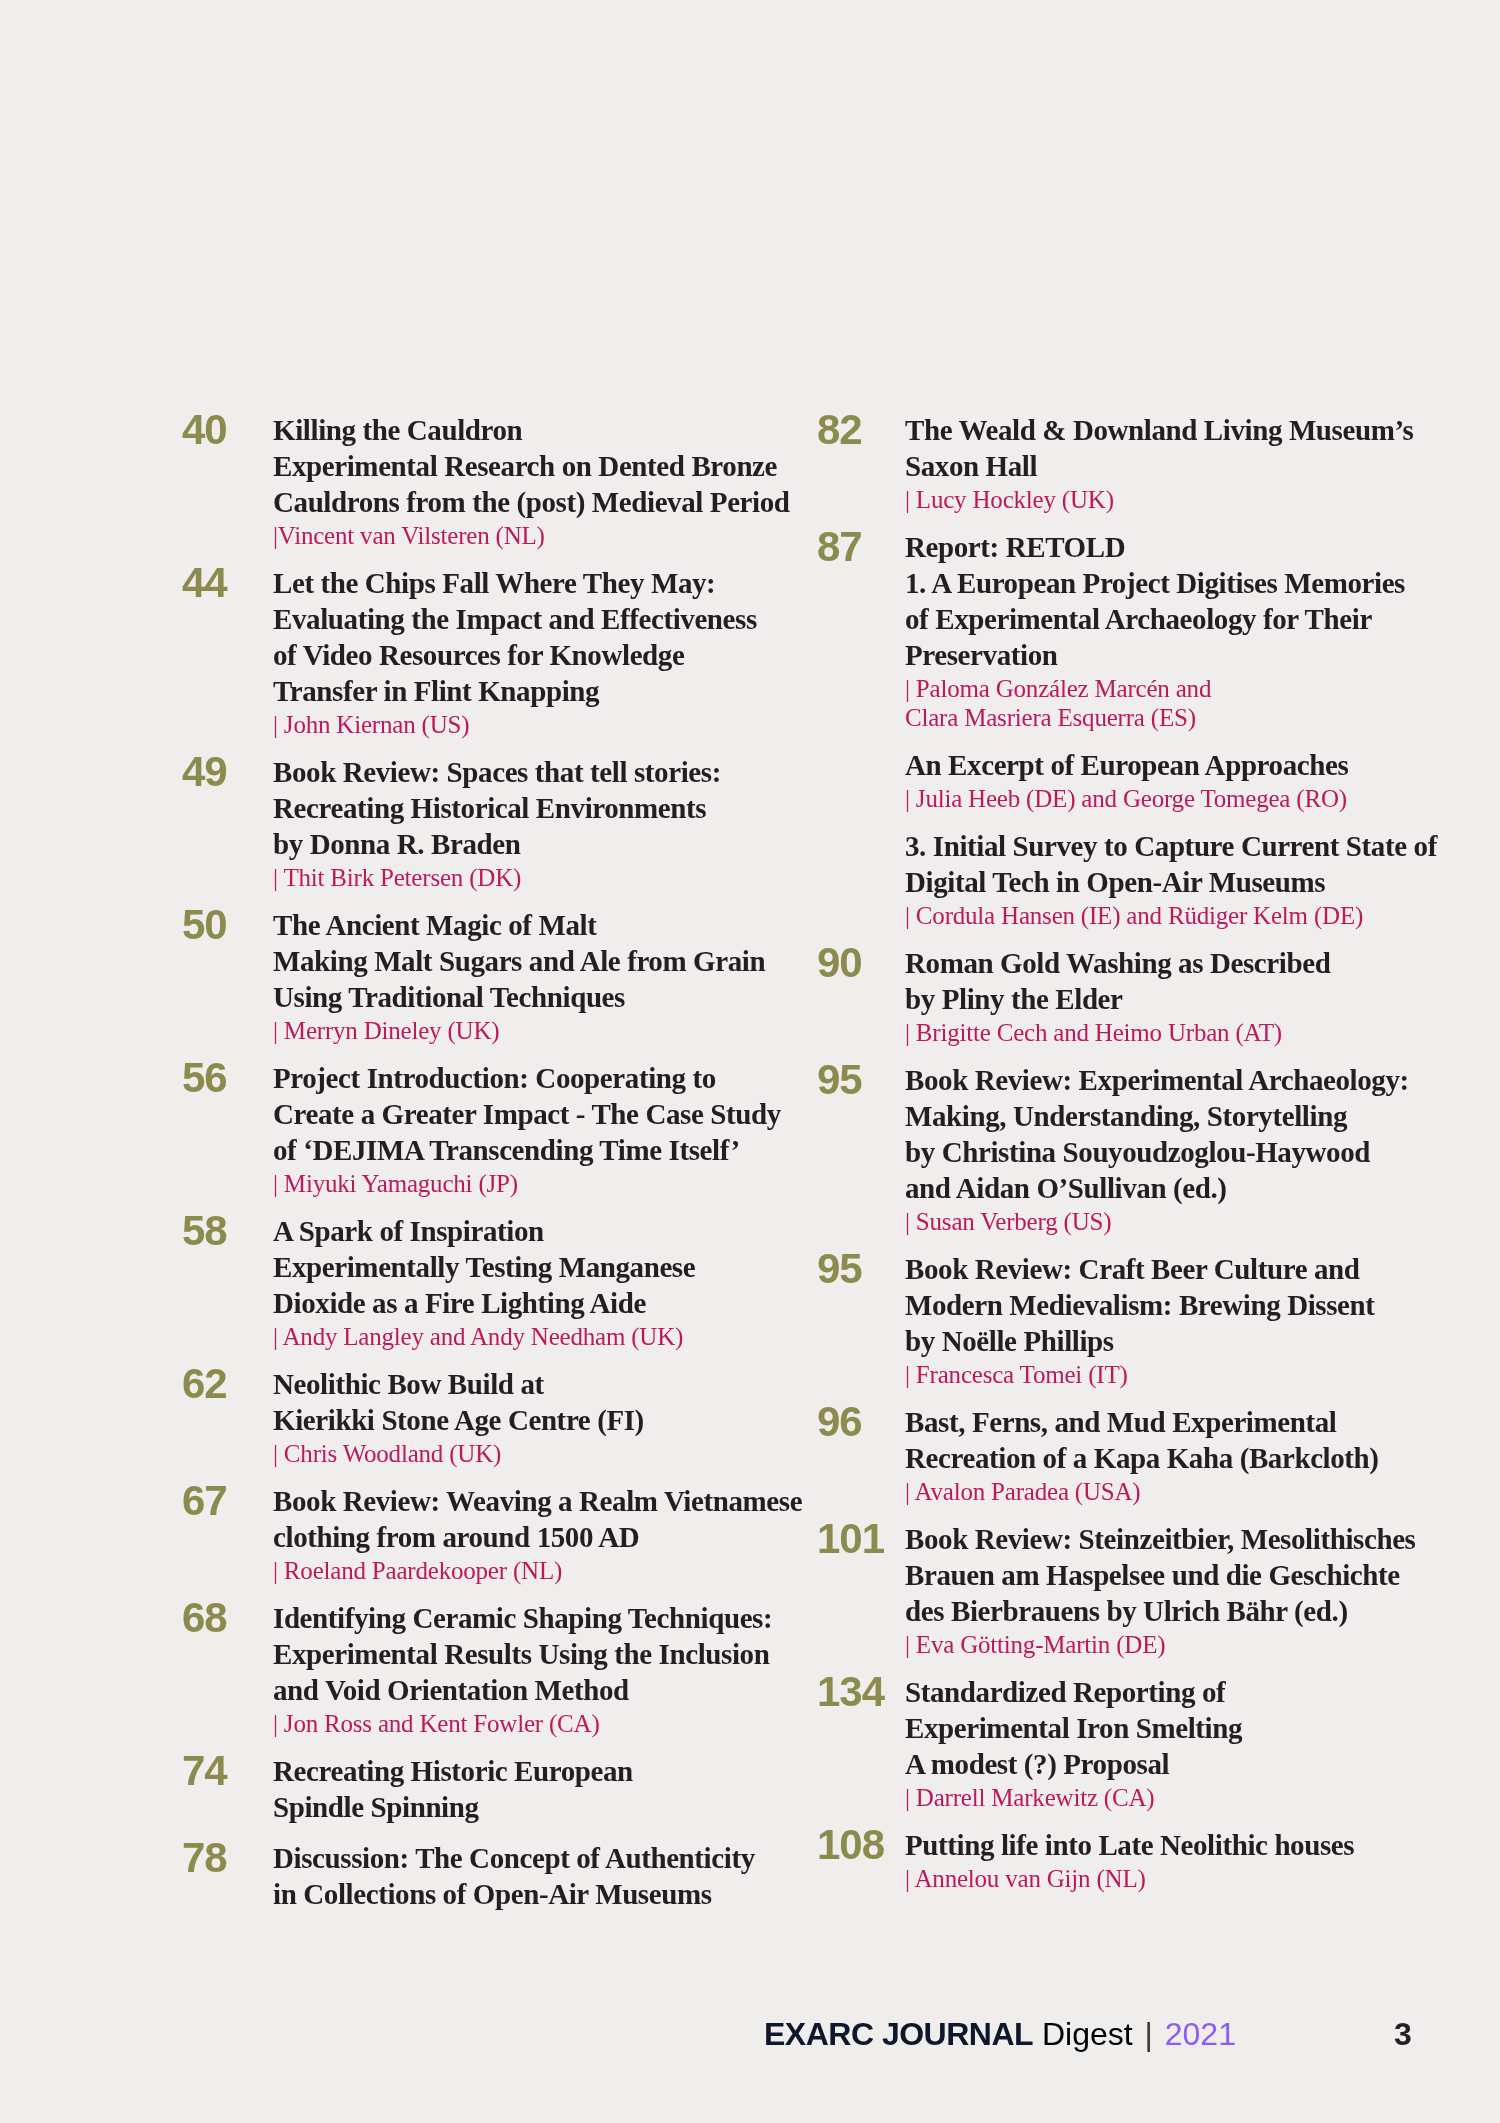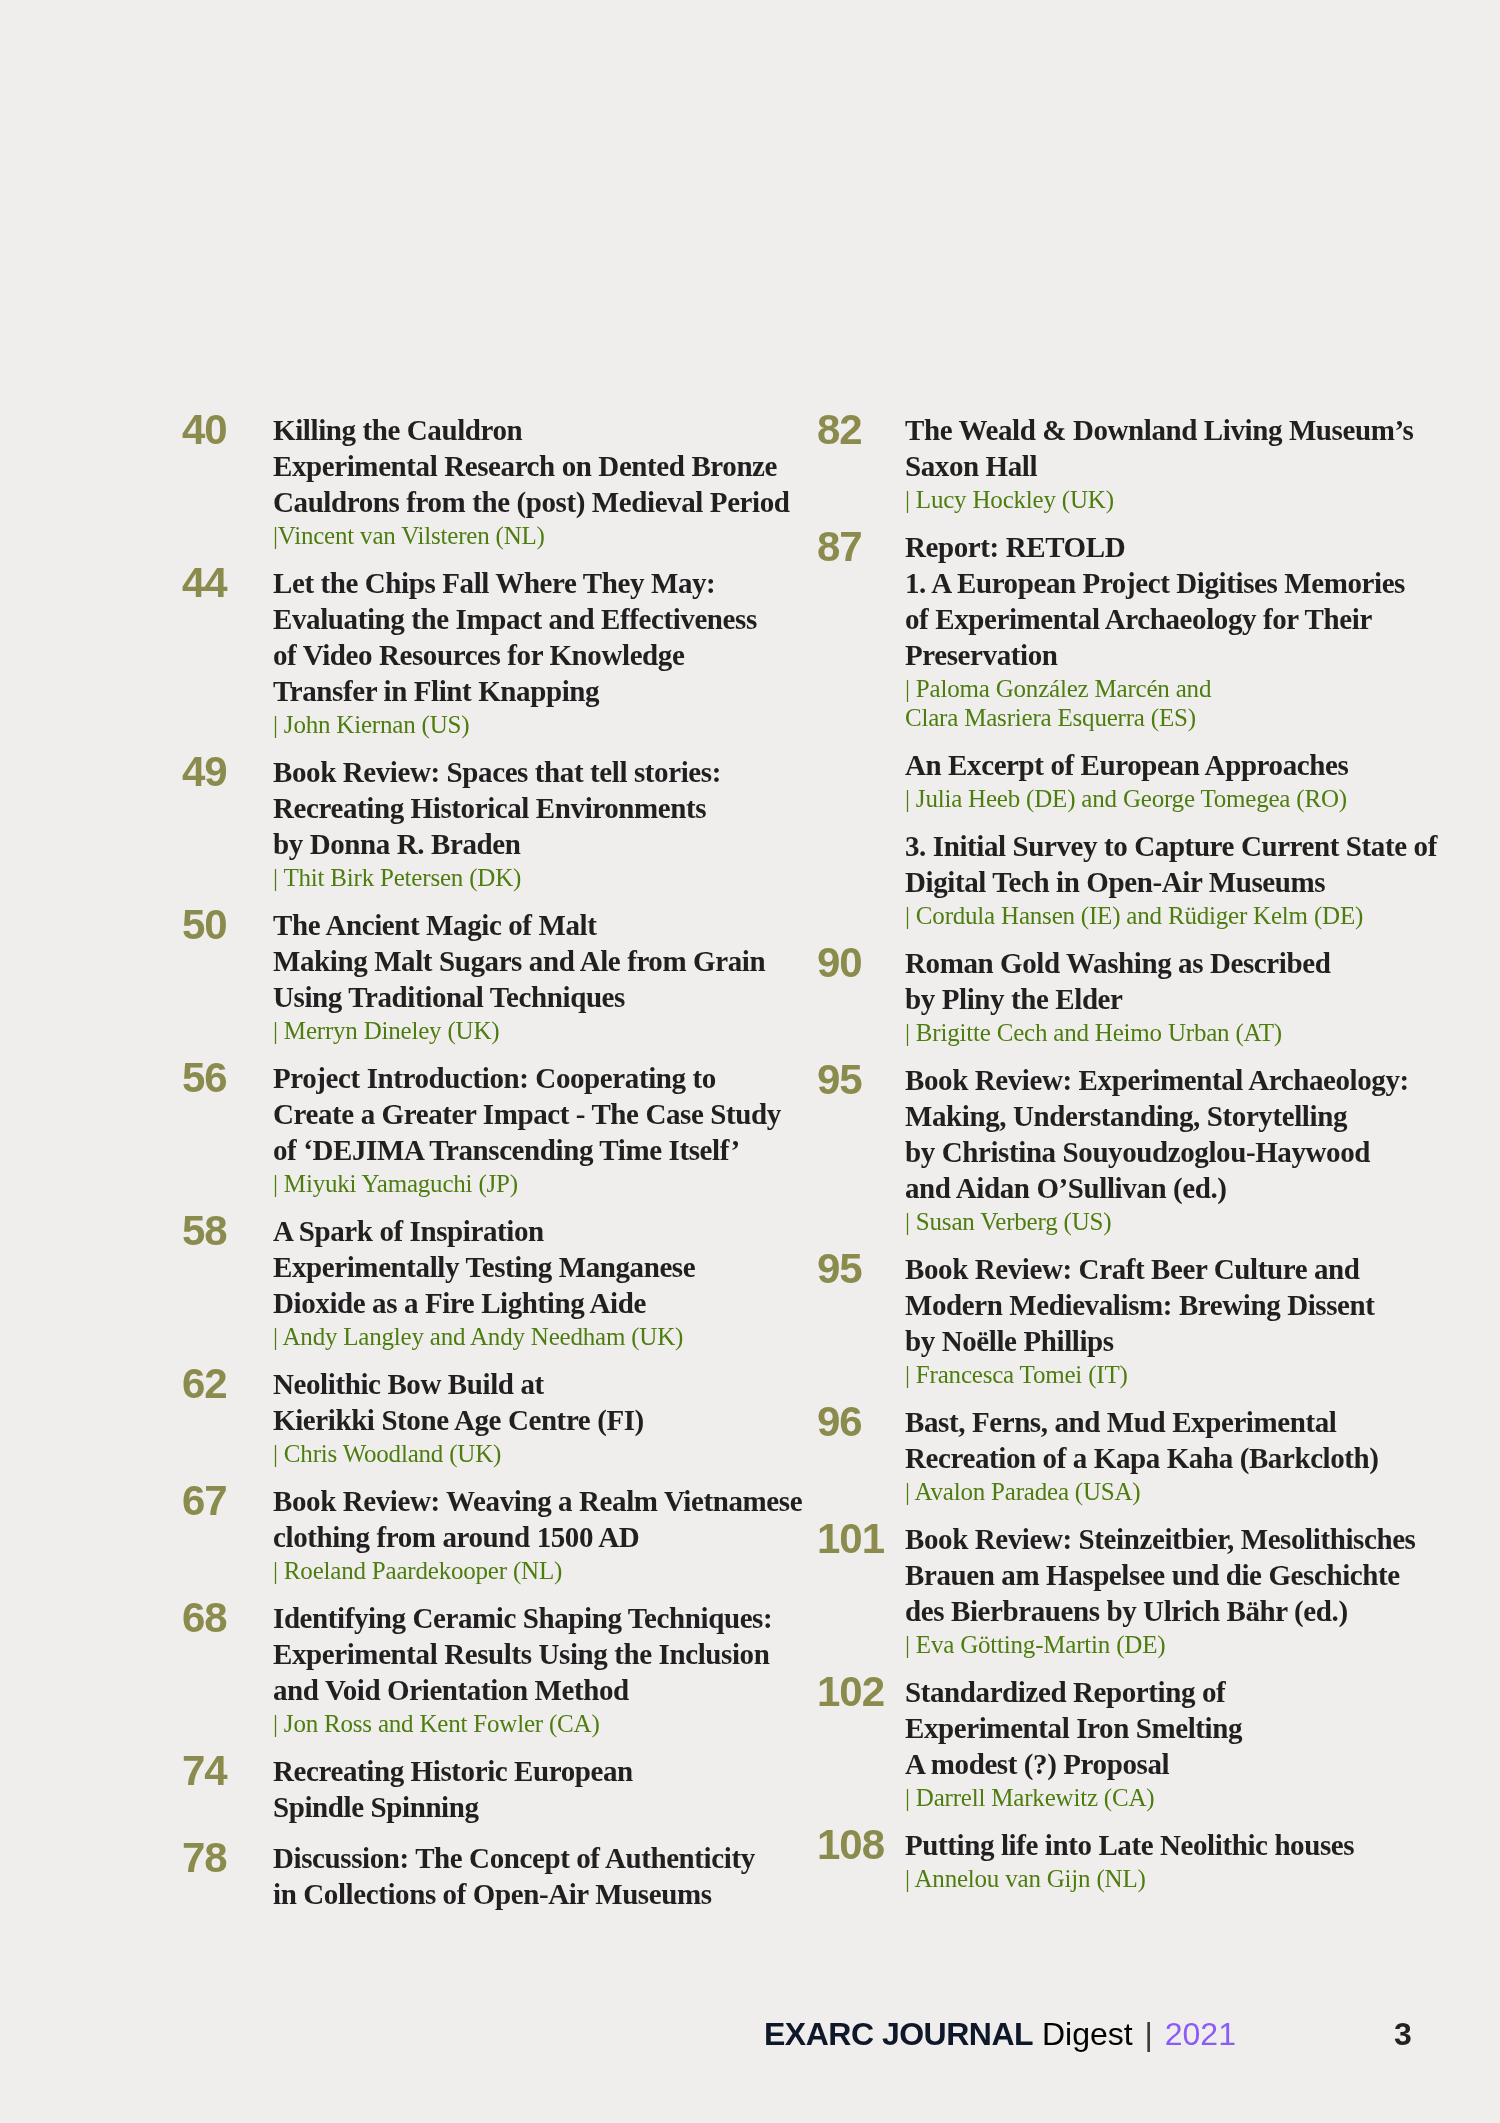--- a/index.html
+++ b/index.html
@@ -36,21 +36,21 @@
     letter-spacing: -0.4px;
     color: #231f20;
     white-space: nowrap;
   }
   .authors { margin-top: 1px; }
   .authors .line {
     display: block;
     font-size: 25px;
     line-height: 29px;
     letter-spacing: -0.2px;
-    color: #4d7c0f;
+    color: #be185d;
     white-space: nowrap;
   }
 
   .footer {
     position: absolute;
     left: 0; top: 2016px;
     width: 1500px; height: 44px;
     font-family: "Liberation Sans", sans-serif;
   }
   .footer-brand {
@@ -322,21 +322,21 @@
             <span class="line">Book Review: Steinzeitbier, Mesolithisches</span>
             <span class="line">Brauen am Haspelsee und die Geschichte</span>
             <span class="line">des Bierbrauens by Ulrich Bähr (ed.)</span>
           </div>
           <div class="authors">
             <span class="line">| Eva Götting-Martin (DE)</span>
           </div>
         </div>
       </div>
       <div class="entry">
-        <div class="num">102</div>
+        <div class="num">134</div>
         <div class="body">
           <div class="title">
             <span class="line">Standardized Reporting of</span>
             <span class="line">Experimental Iron Smelting</span>
             <span class="line">A modest (?) Proposal</span>
           </div>
           <div class="authors">
             <span class="line">| Darrell Markewitz (CA)</span>
           </div>
         </div>

